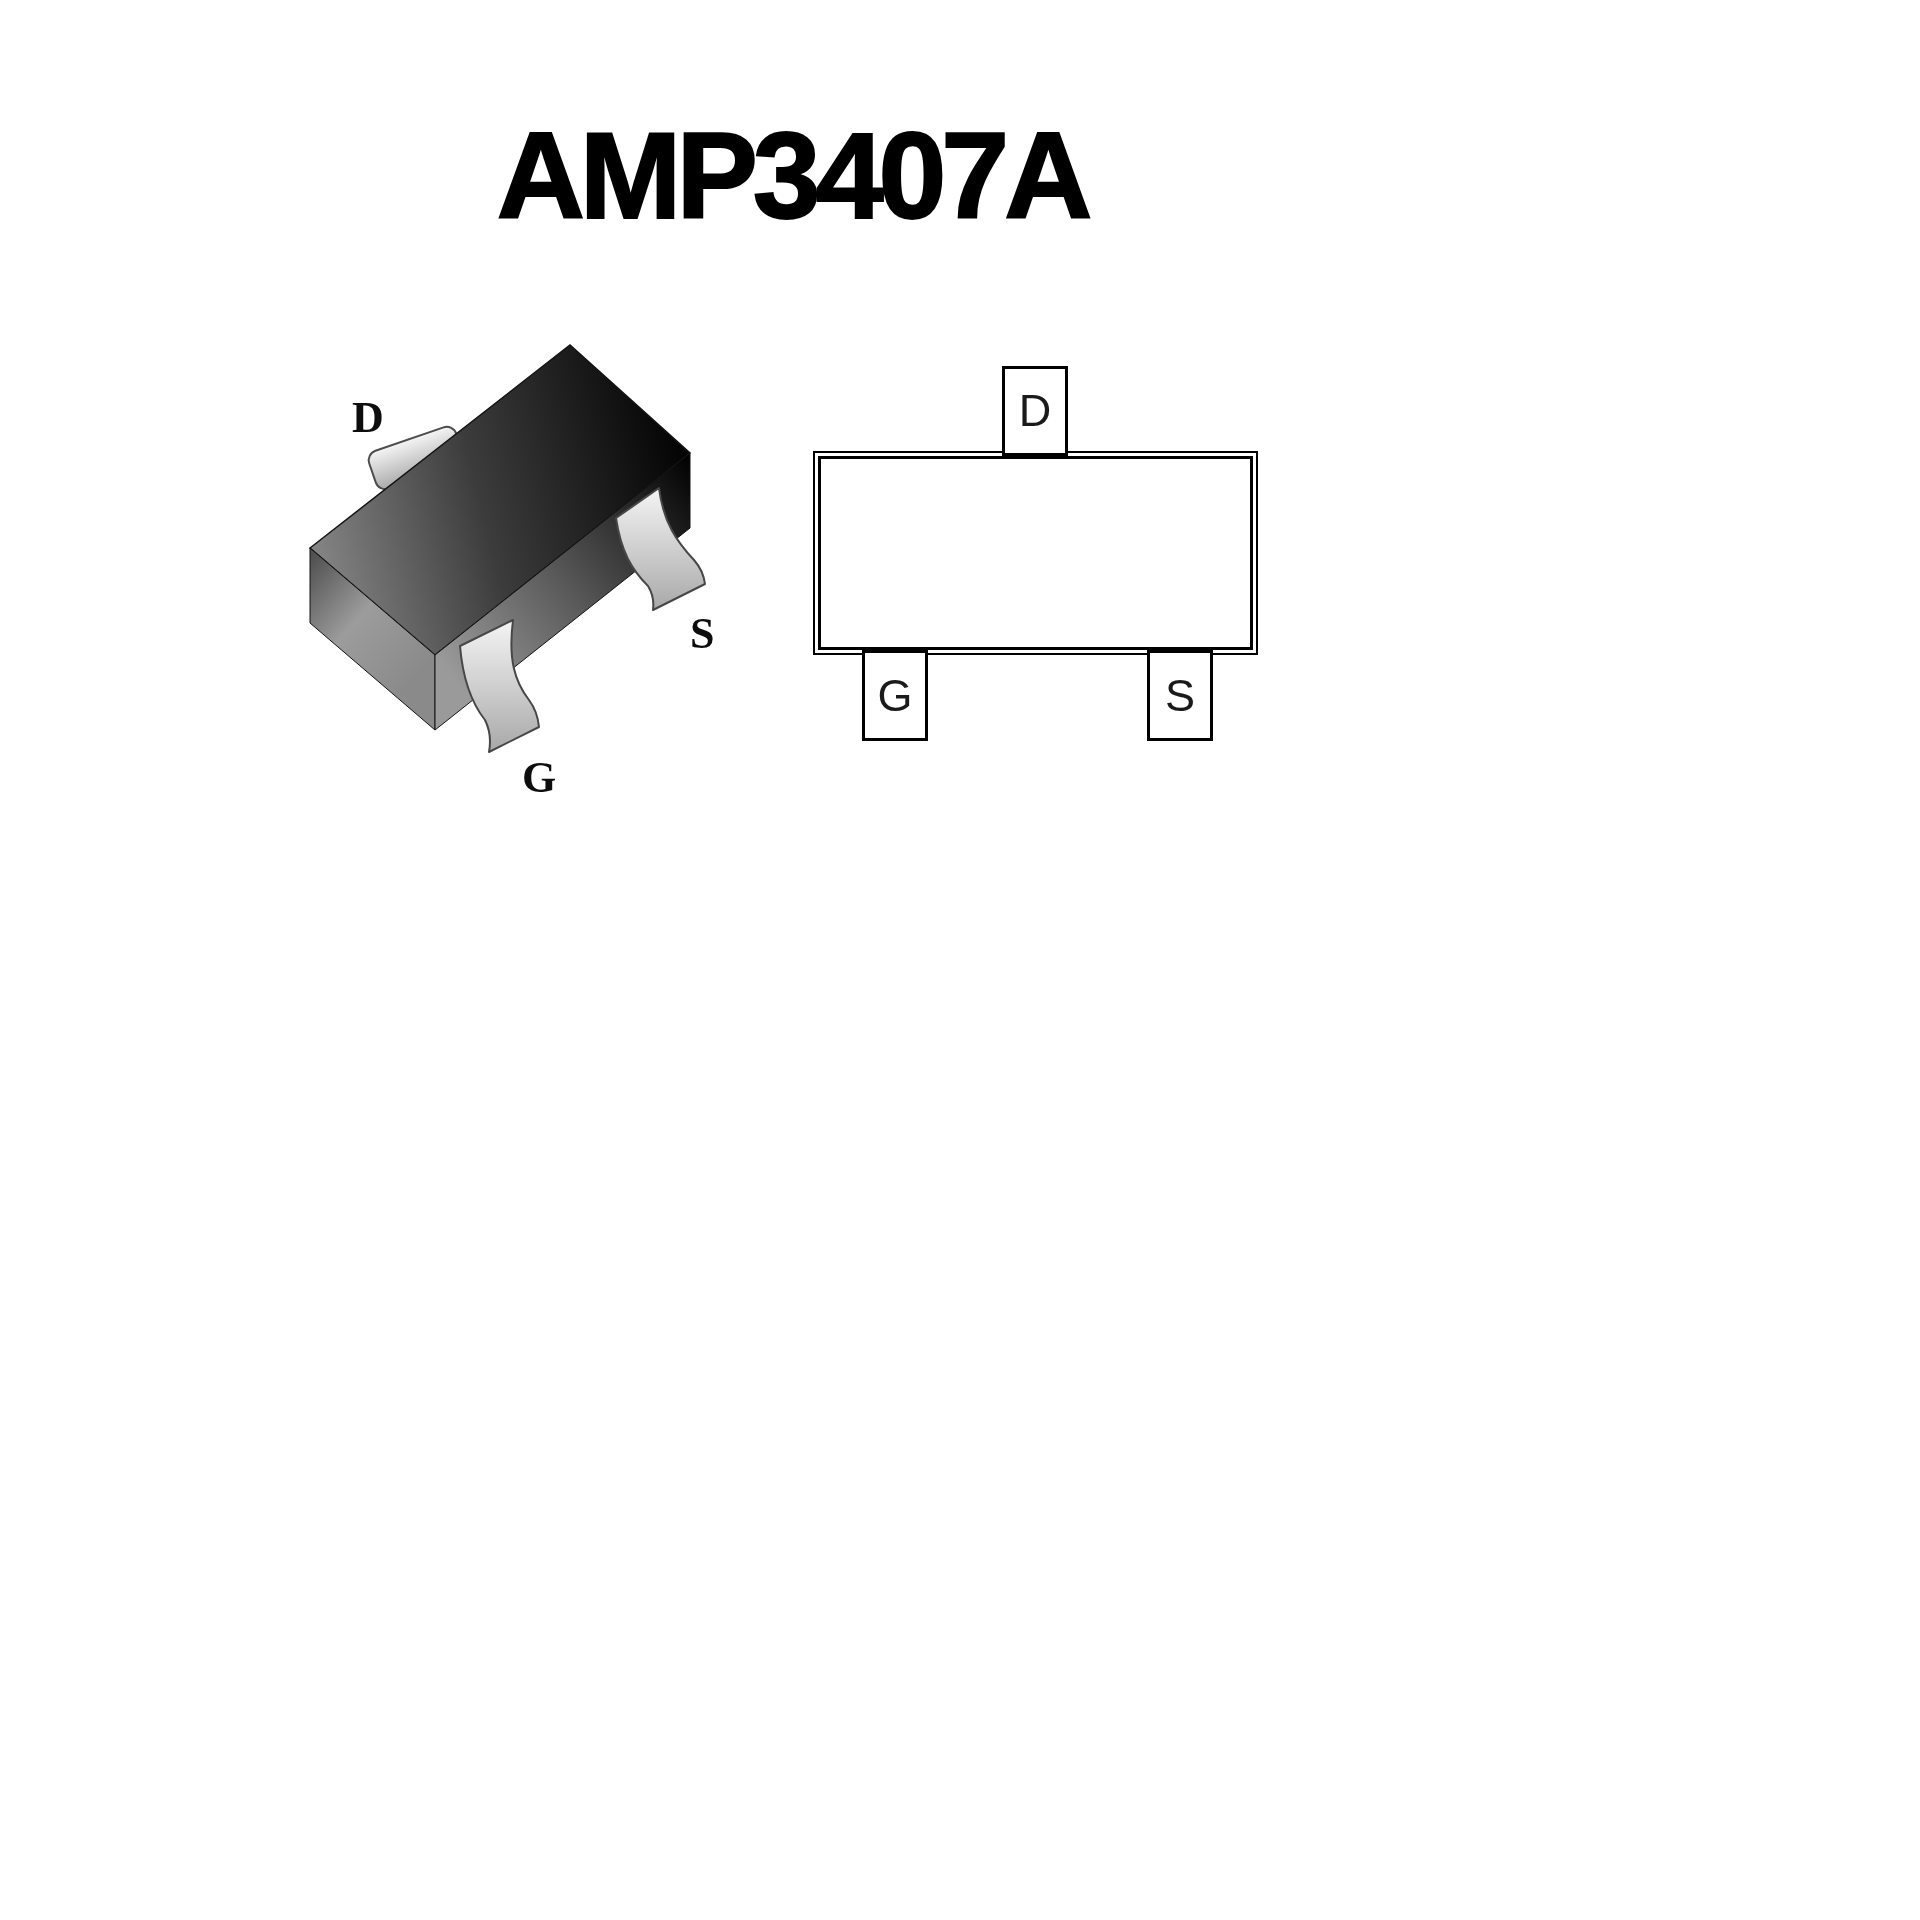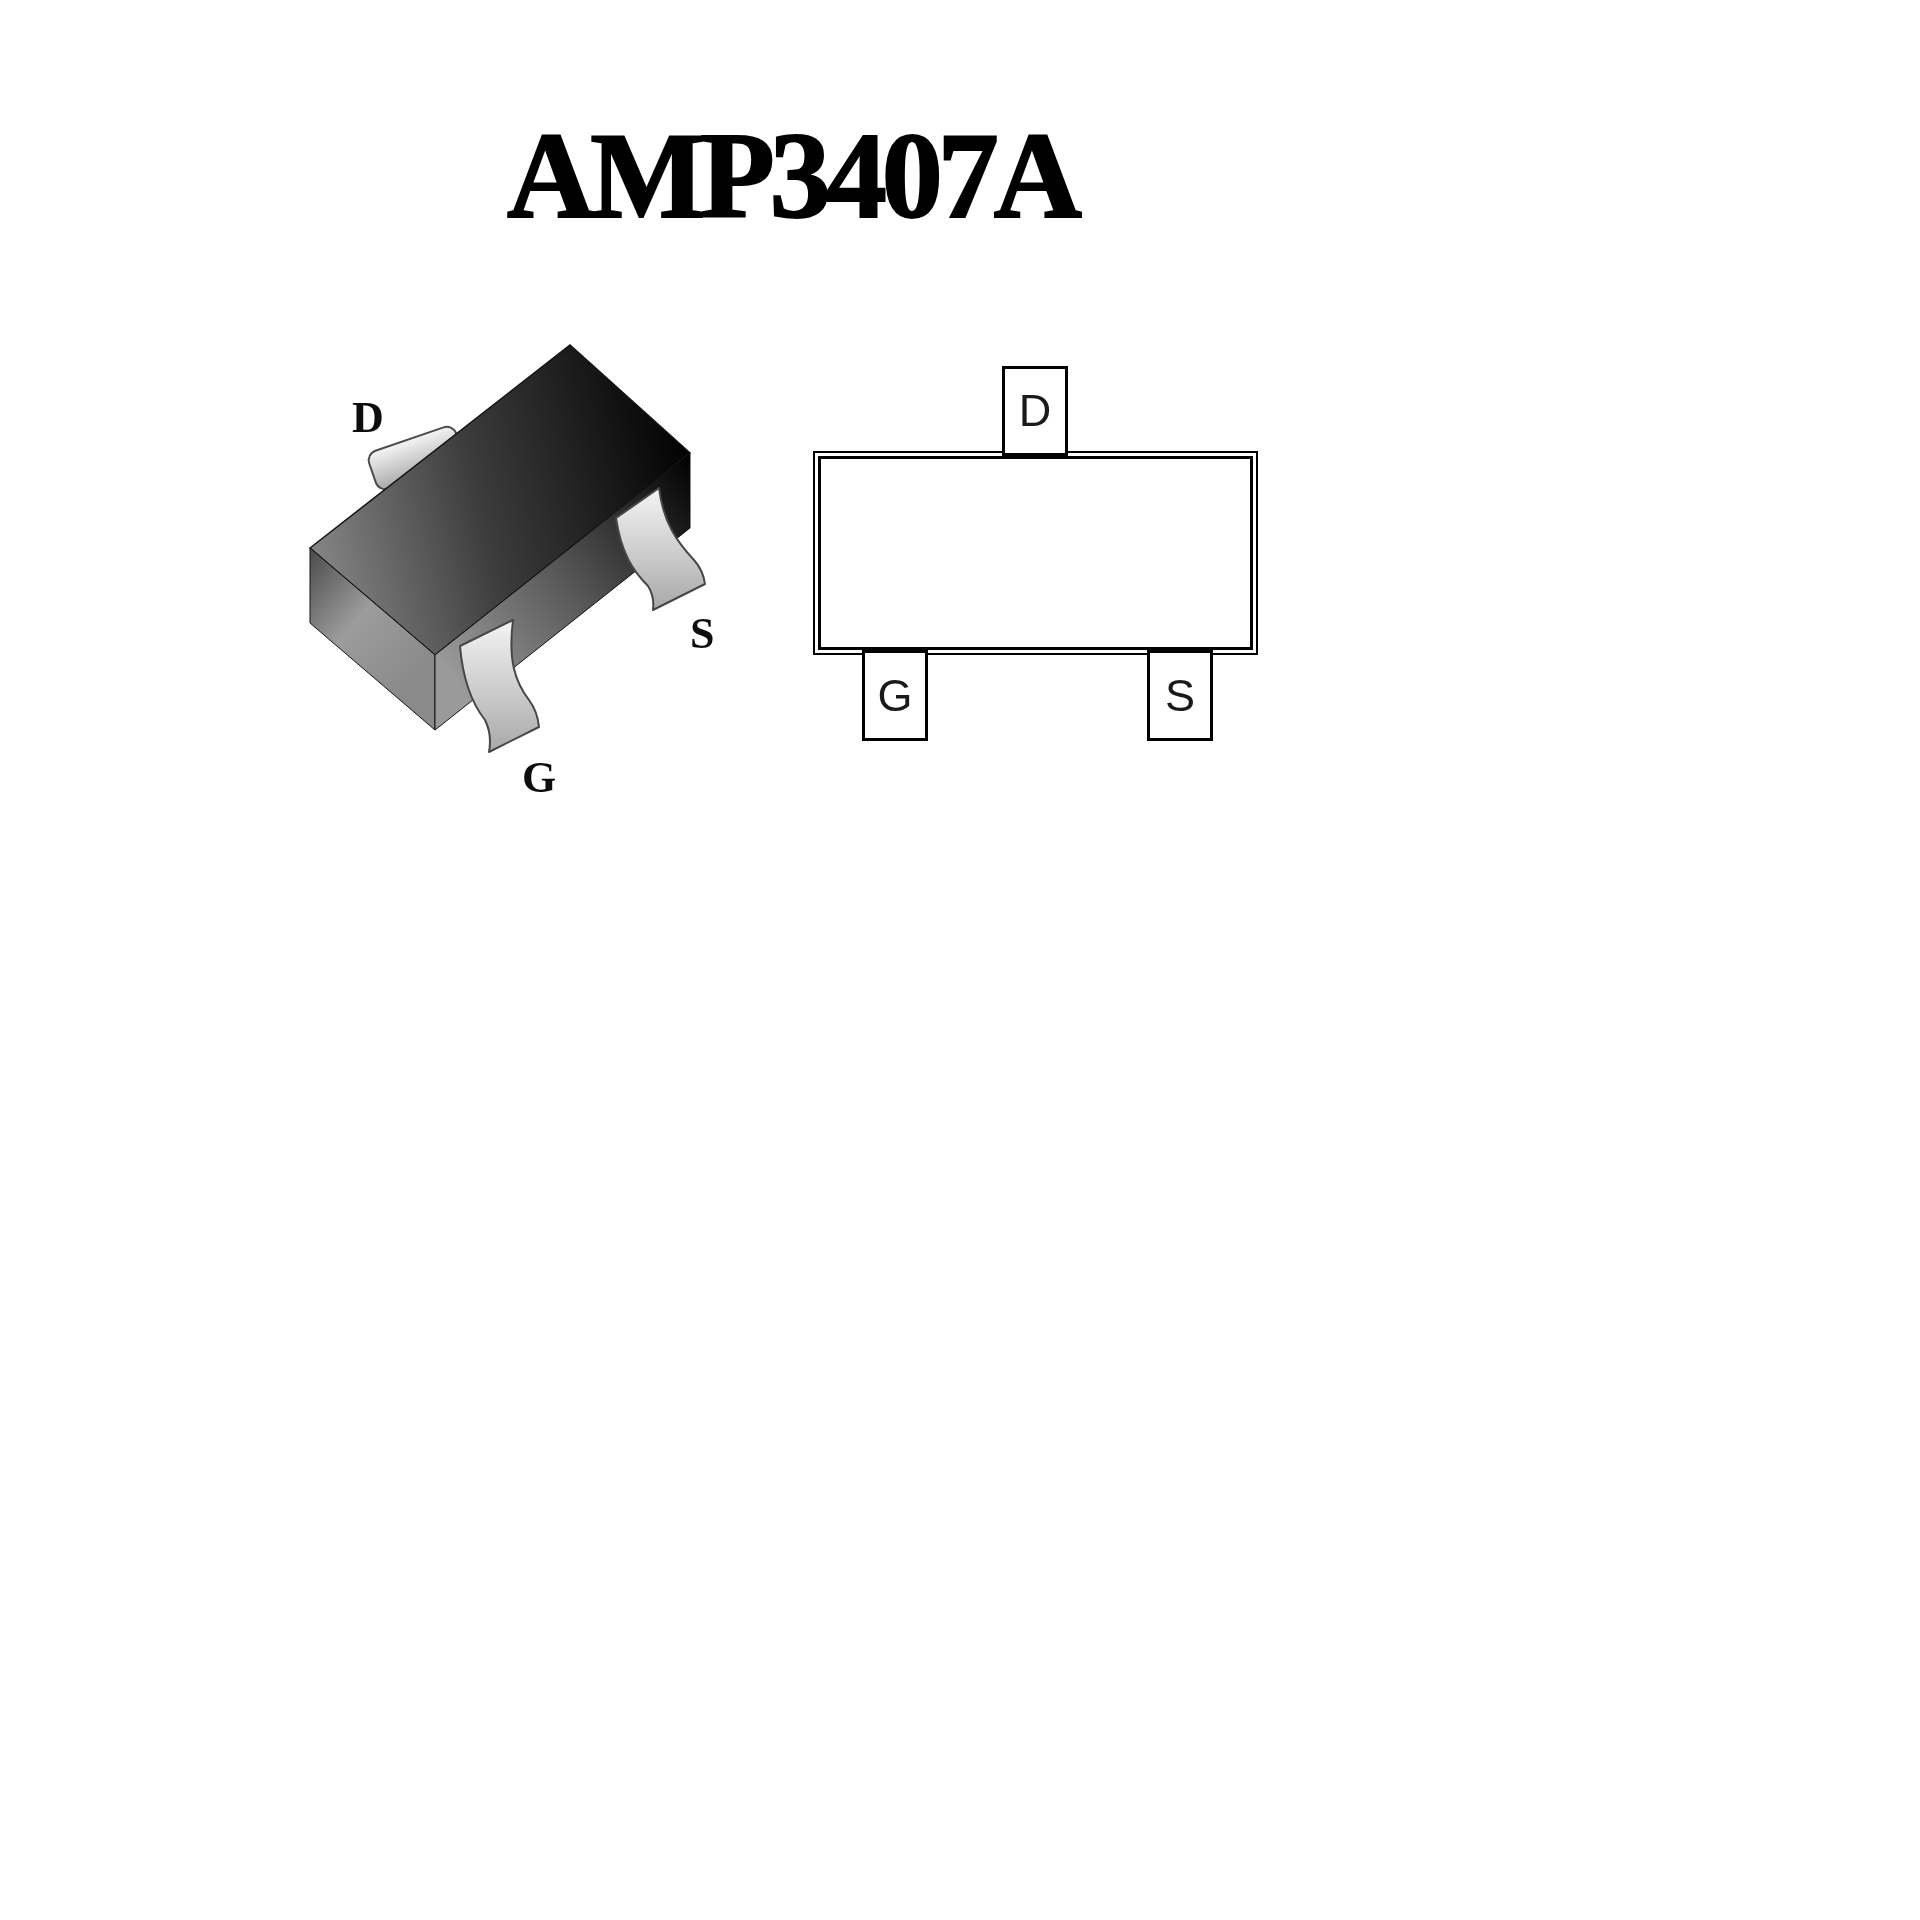--- a/index.html
+++ b/index.html
@@ -10,21 +10,21 @@
     font-family: "Liberation Sans", sans-serif;
     overflow: hidden;
   }
   .canvas { position: absolute; inset: 0; background: #ffffff; }
 
   
   .title {
     position: absolute;
     left: 0; top: 106px; width: 1584px;
     text-align: center;
-    font-family: Liberation Serif, serif;
+    font-family: Liberation Sans, sans-serif;
     font-weight: bold;
     font-size: 122px;
     letter-spacing: -5px;
     color: #000;
     -webkit-text-stroke: 2px #000;
   }
 
   
   .pkg3d {
     position: absolute;

